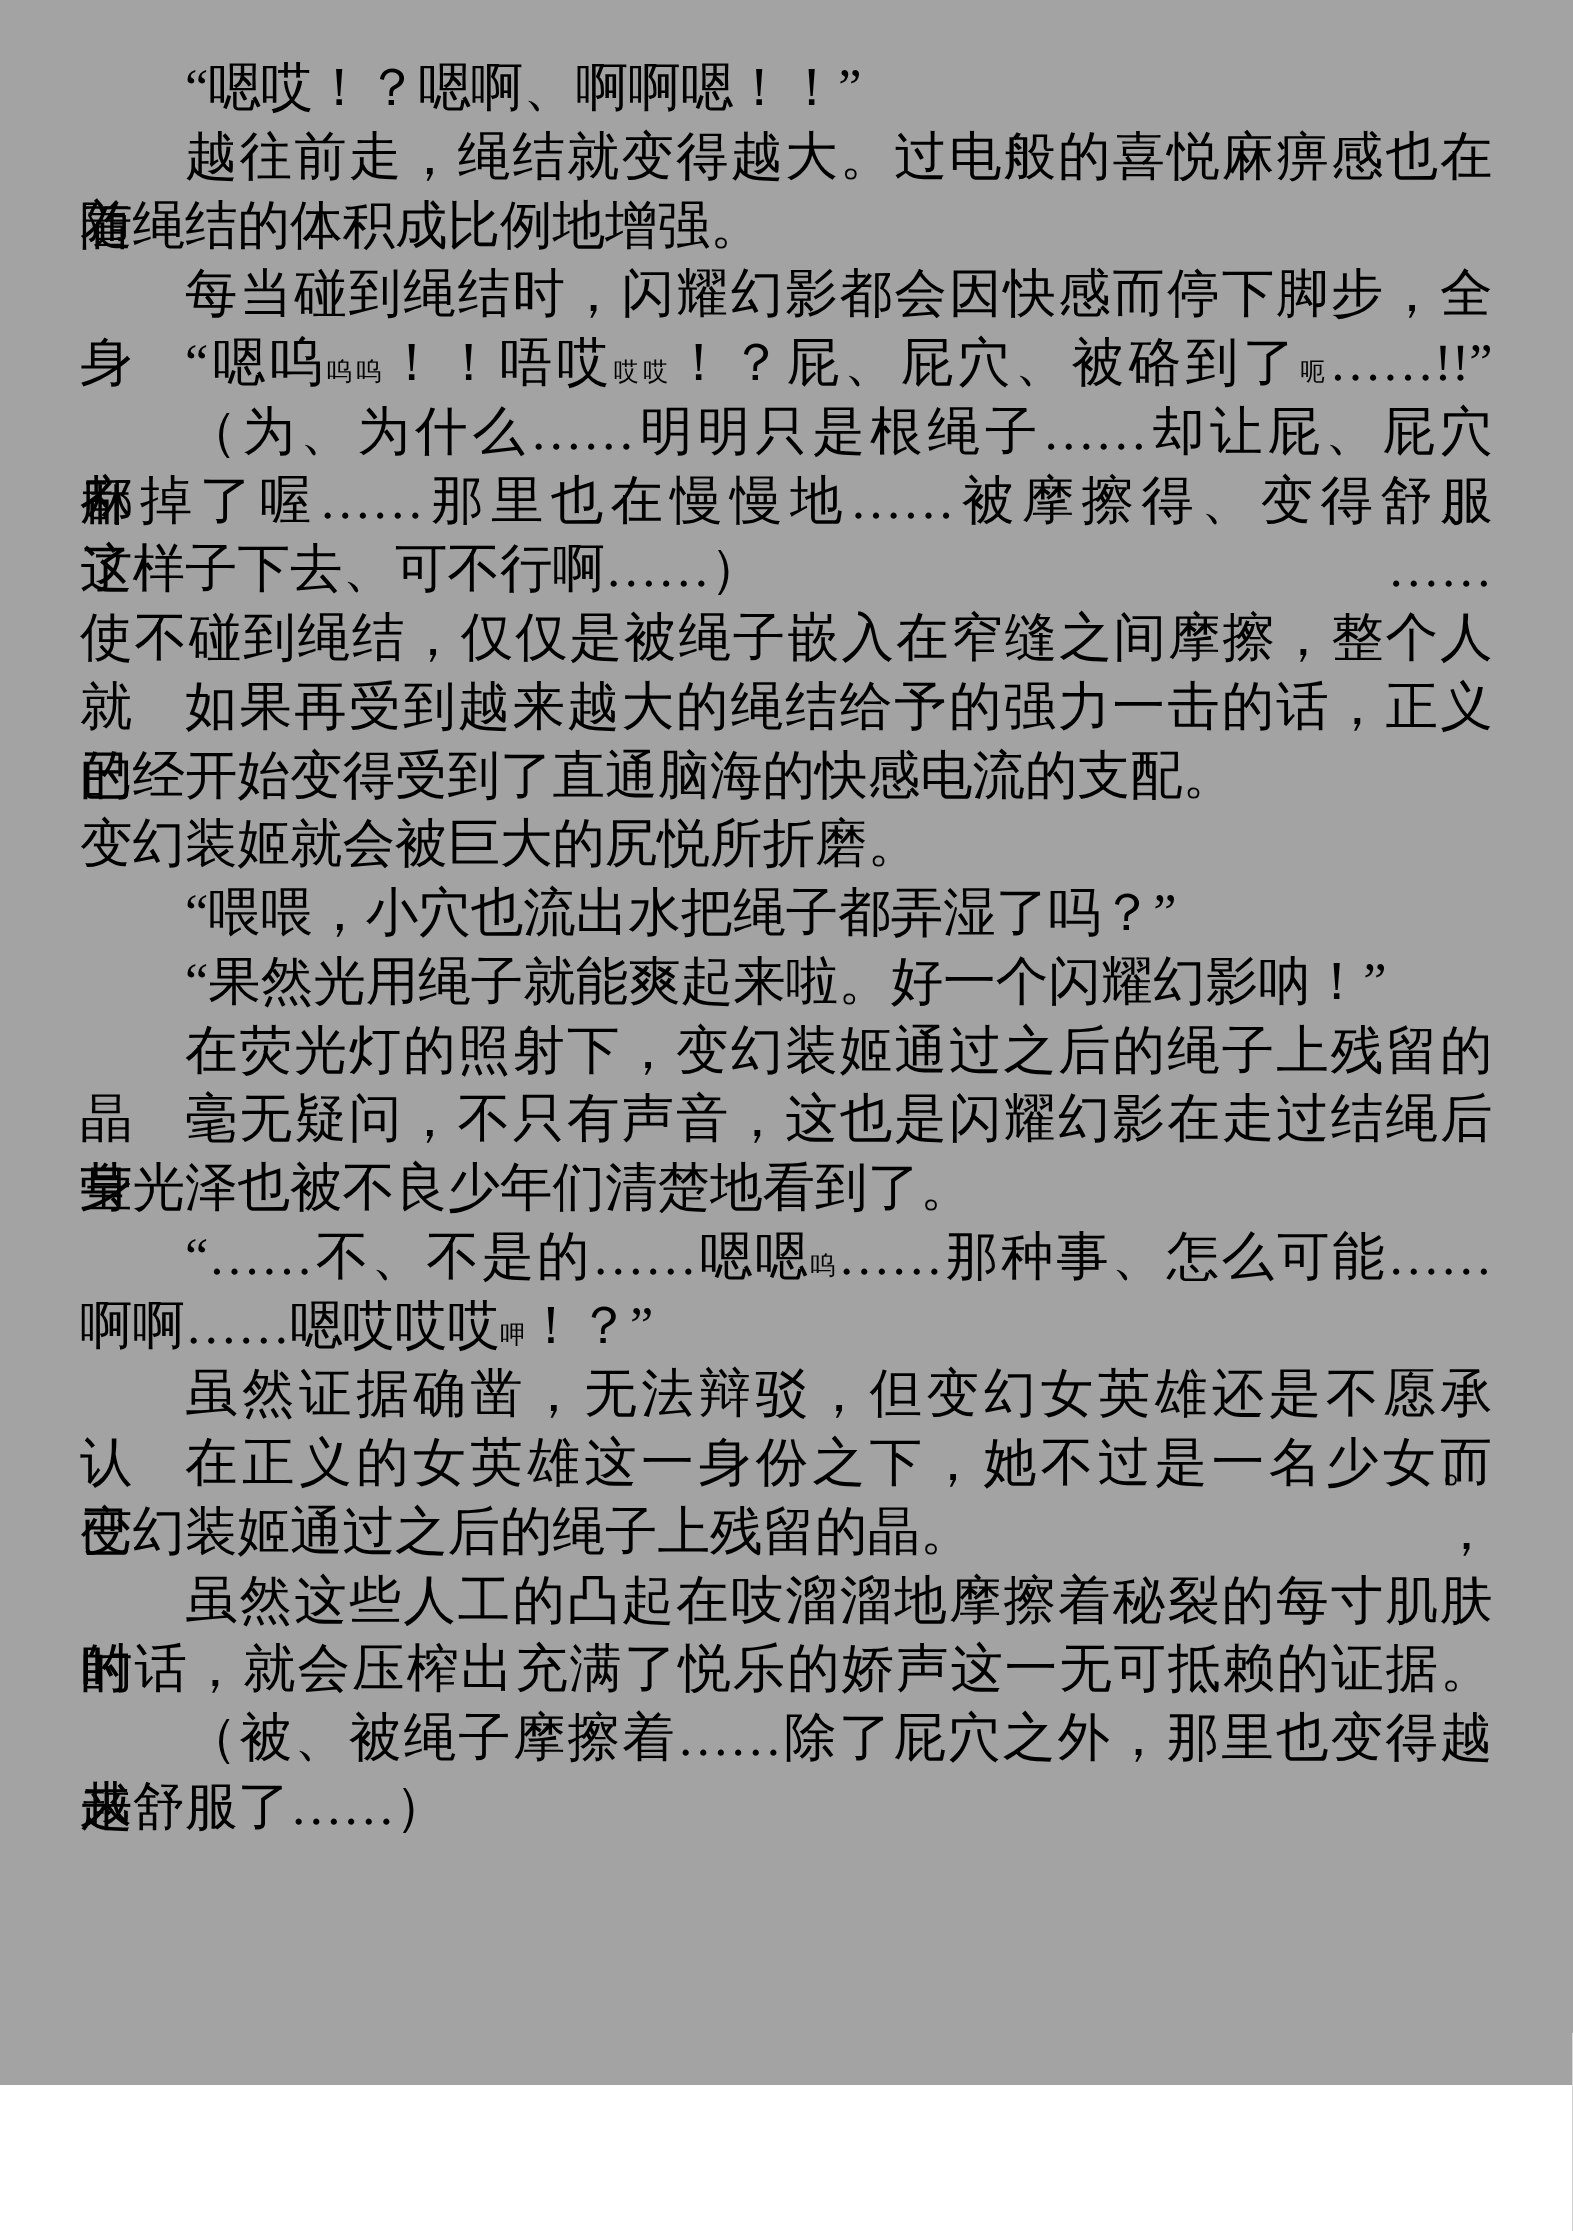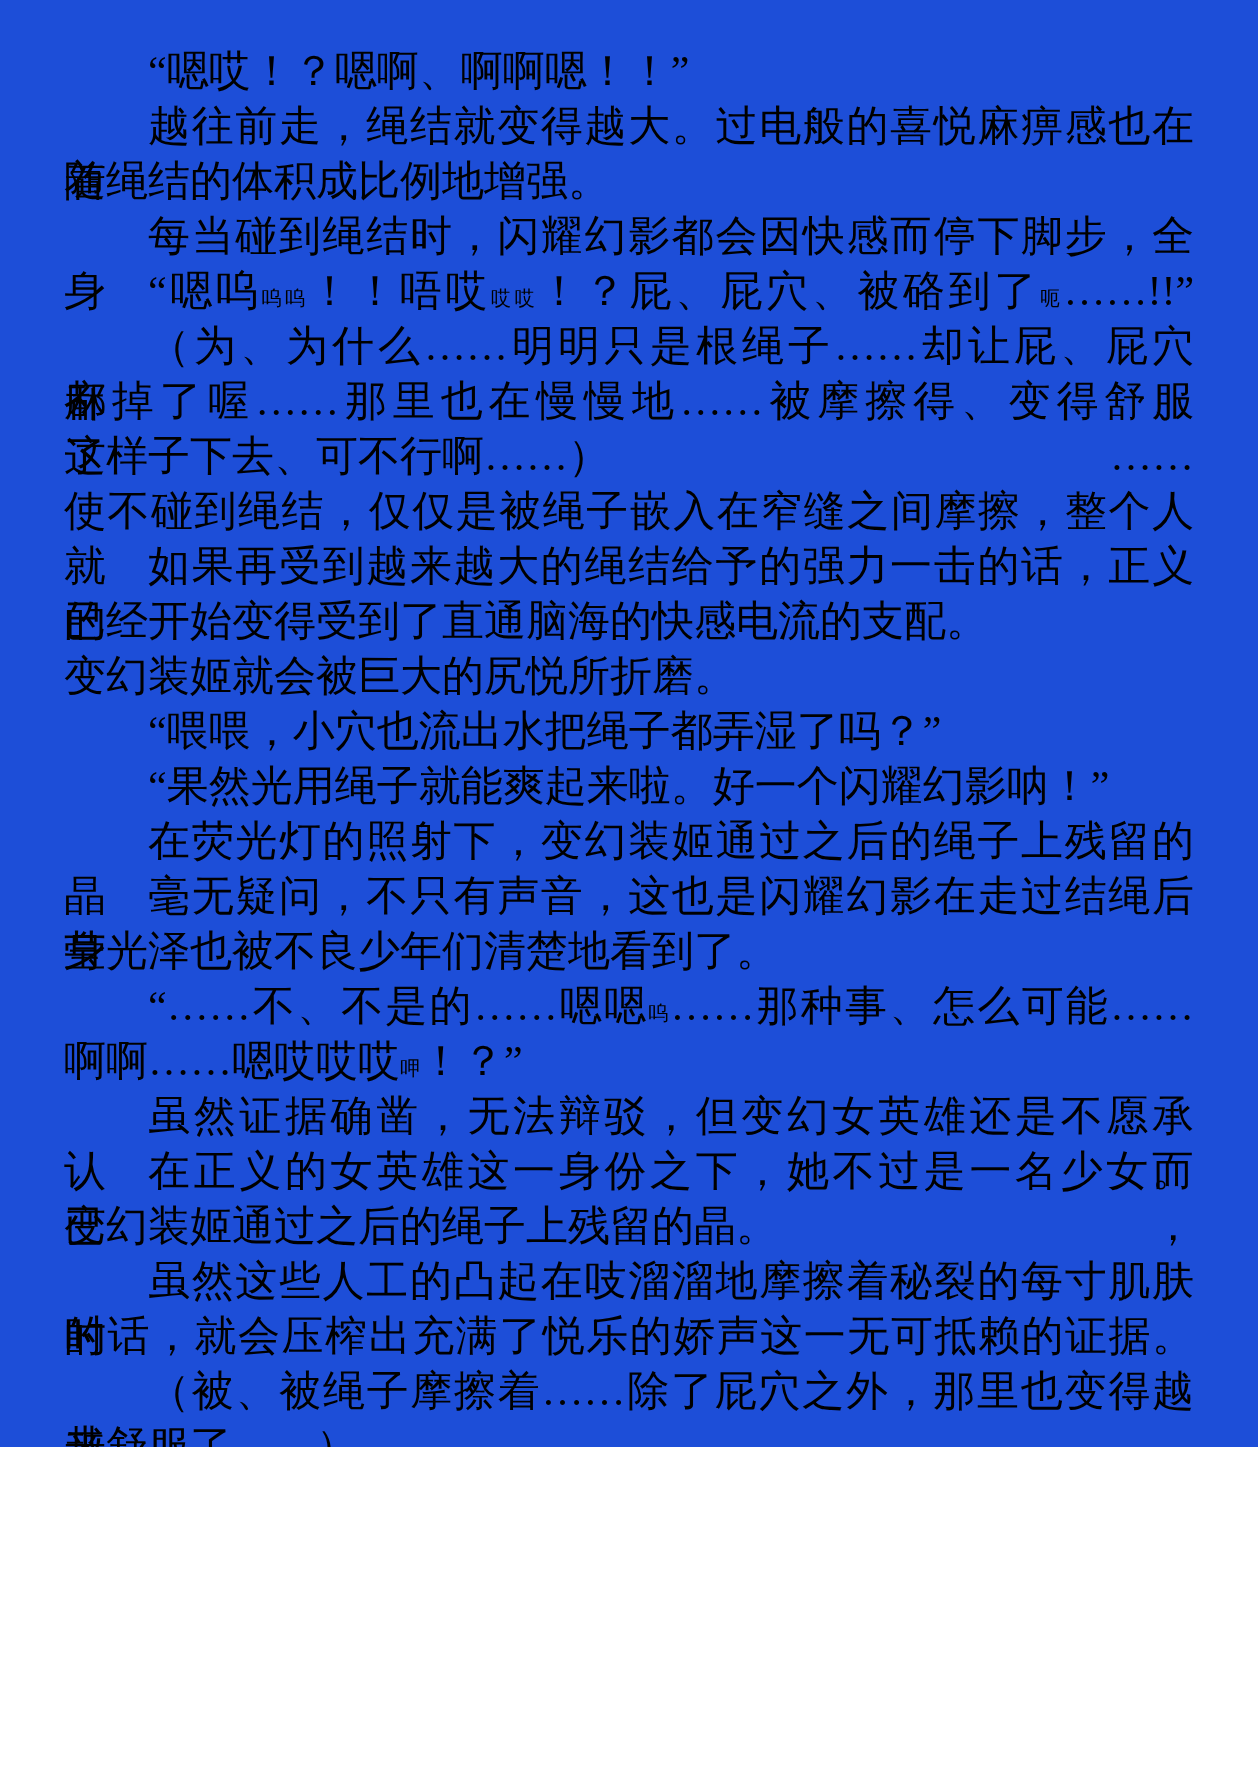--- a/index.html
+++ b/index.html
@@ -3,22 +3,22 @@
 <meta charset="utf-8">
 <style>
   html, body {
     margin: 0;
     padding: 0;
     background: #ffffff;
   }
   .page {
     position: relative;
     width: 1258px;
-    height: 1447px;
-    background: #1d4ed8;
+    height: 1668px;
+    background: #a3a3a3;
     color: #000000;
     font-family: "Liberation Serif", "DejaVu Serif", serif;
     overflow: hidden;
   }
   .text-body {
     position: absolute;
     left: 64px;
     top: 44px;
     width: 1130px;
   }

